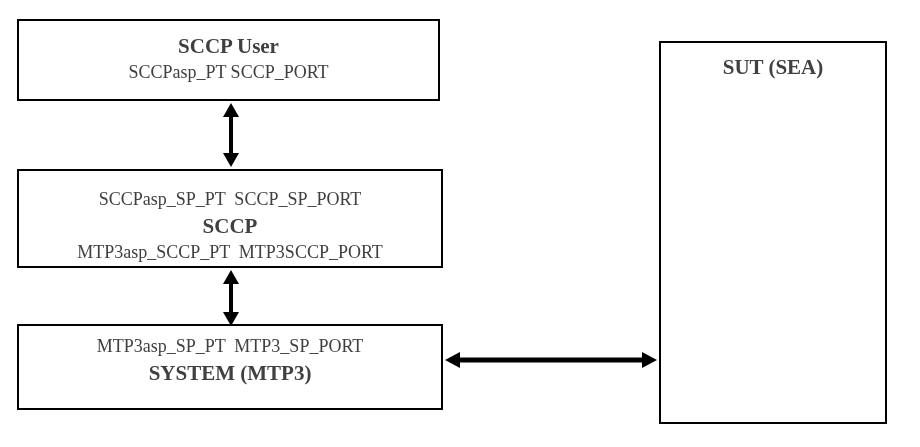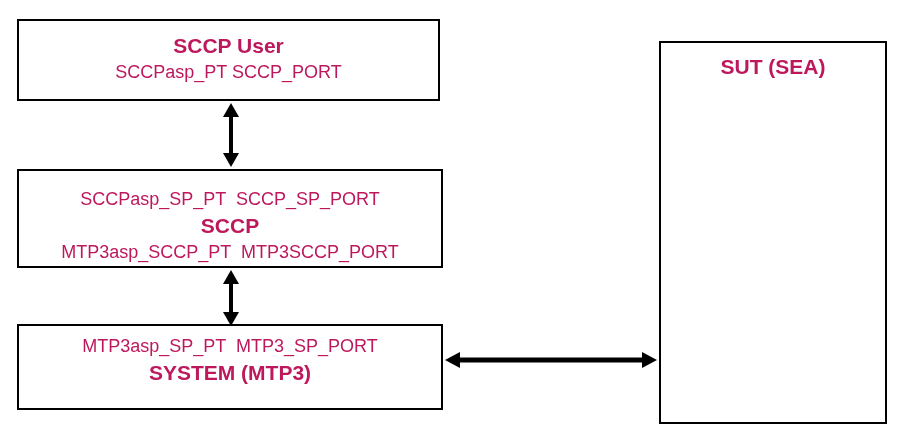--- a/index.html
+++ b/index.html
@@ -5,22 +5,22 @@
   html, body {
     margin: 0;
     padding: 0;
     background: #ffffff;
   }
   .stage {
     position: relative;
     width: 920px;
     height: 447px;
     background: #ffffff;
-    font-family: Liberation Sans, sans-serif;
-    color: #be185d;
+    font-family: Liberation Serif, serif;
+    color: #404040;
     overflow: hidden;
   }
   .box {
     position: absolute;
     box-sizing: border-box;
     border: 2px solid #000000;
     background: #ffffff;
     display: flex;
     flex-direction: column;
     align-items: center;

